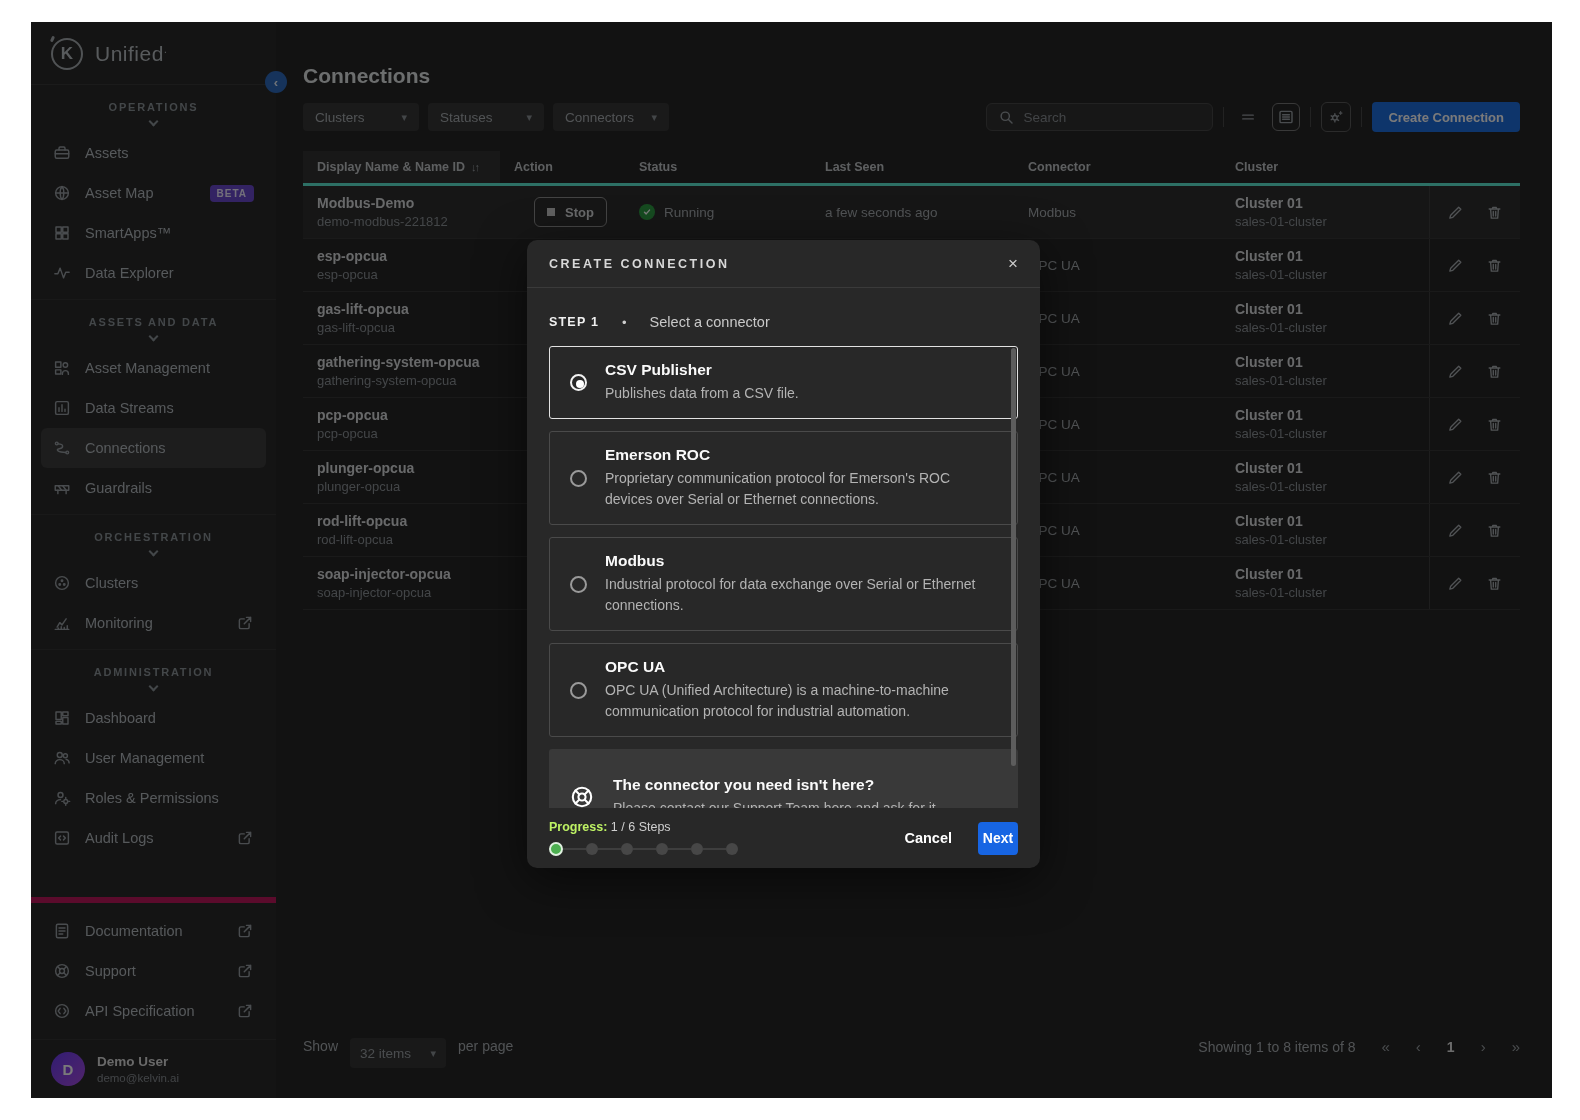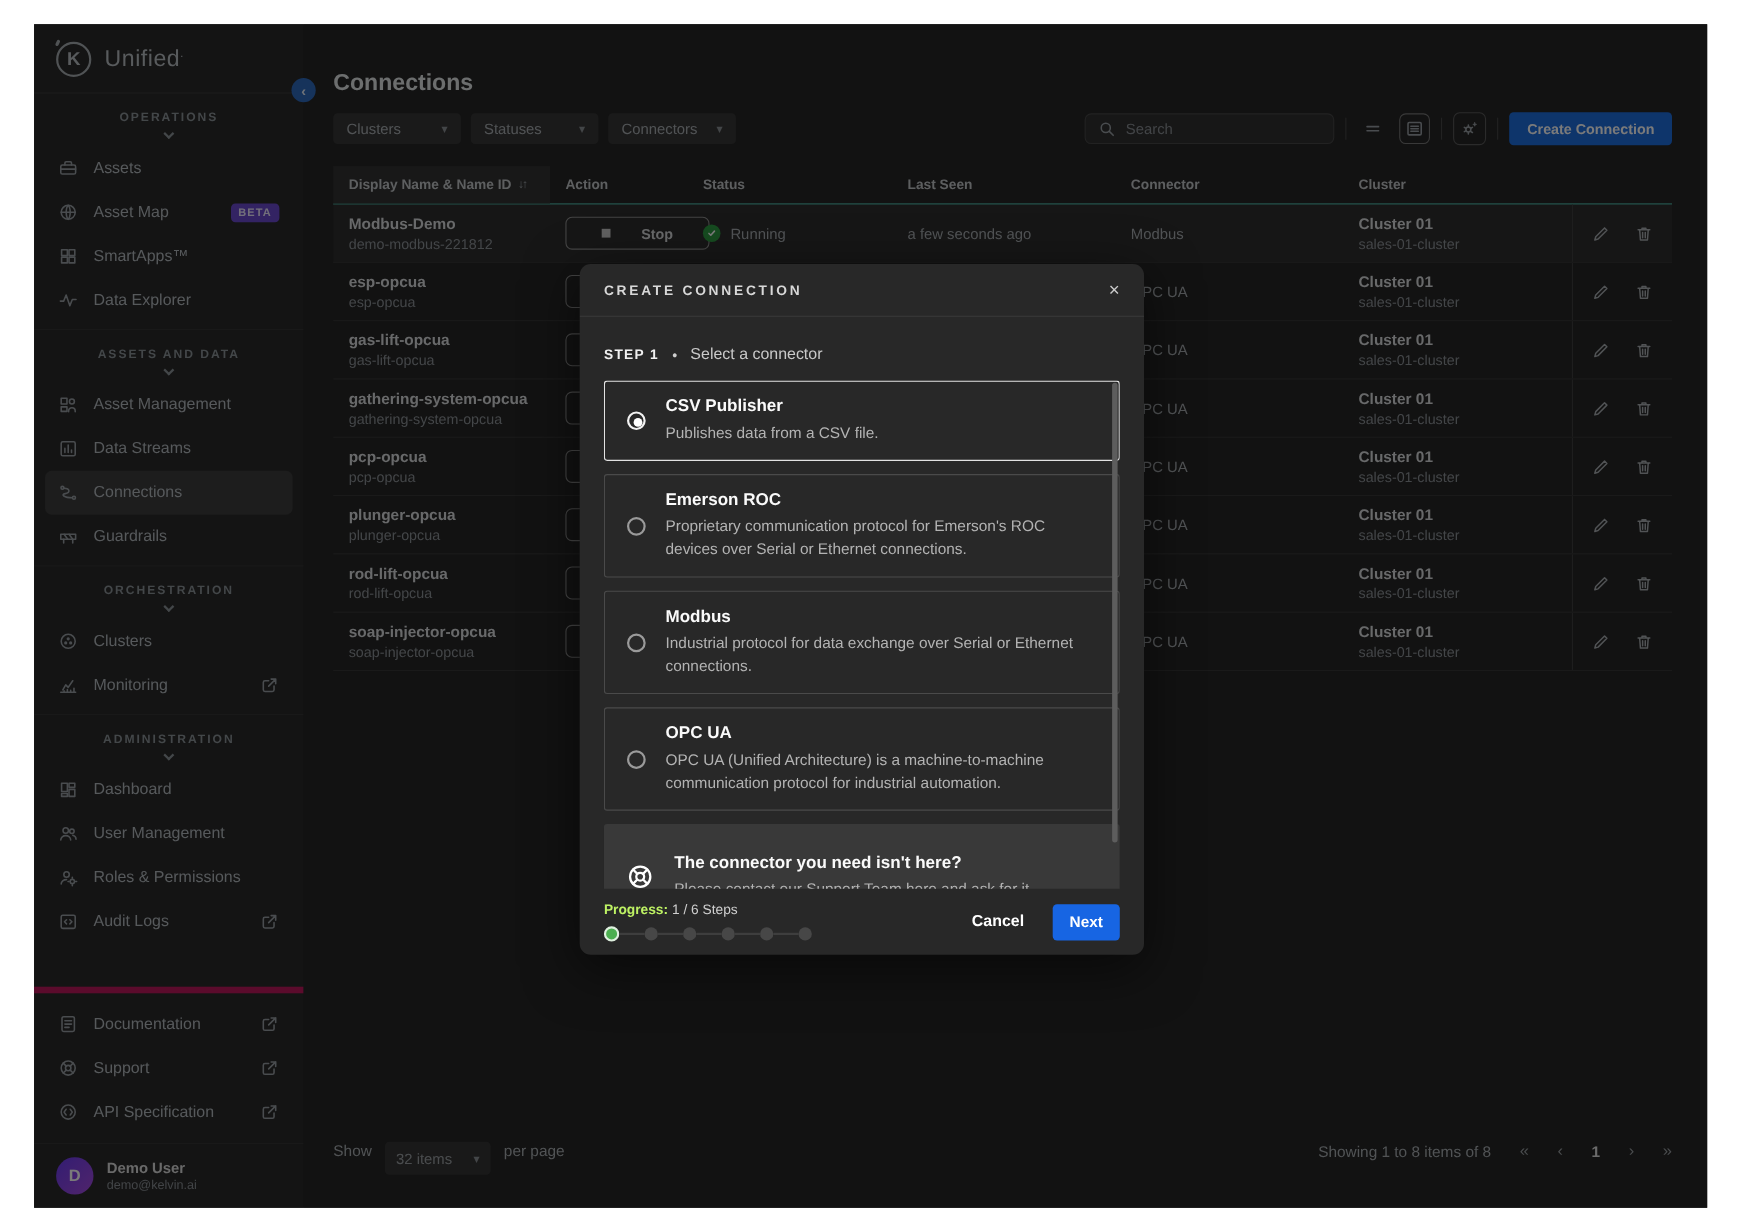--- a/index.html
+++ b/index.html
@@ -45,31 +45,31 @@
   .search-box input::placeholder { color:#8a8f94; }
   .vsep { width:1px; height:20px; background:#474747; }
   .view-btn { width:28px; height:28px; border-radius:6px; display:flex; align-items:center; justify-content:center; color:#9aa0a5; cursor:pointer; }
   .view-btn.sel { border:1px solid #787878; }
   .tool-btn { width:30px; height:30px; border:1px solid #5a5a5a; border-radius:6px; display:flex; align-items:center; justify-content:center; color:#aab0b5; cursor:pointer; }
   .create-btn { height:30px; padding:0 16px; background:#1f6fe0; border:none; border-radius:4px; color:#ffffff; font-size:13px; font-weight:bold; cursor:pointer; font-family:"Liberation Sans", sans-serif; }
 
   
   .table { margin:19px 32px 0 27px; }
   .trow { display:grid; grid-template-columns:197px 125px 186px 203px 207px 208px 1fr; align-items:center; border-bottom:1px solid #383838; }
-  .thead { height:35px; color:#c3c6c9; font-size:12.5px; font-weight:bold; border-bottom:1px solid #5eead4; }
+  .thead { height:35px; color:#c3c6c9; font-size:12.5px; font-weight:bold; border-bottom:3px solid #5eead4; }
   .thead > div { padding-left:14px; height:100%; display:flex; align-items:center; gap:6px; }
   .thead .hl { background:#333333; }
   .sort { font-size:11px; color:#9aa0a5; letter-spacing:-2px; }
   .drow { height:53px; }
   .drow.first { background:#2e2e2e; }
   .cell { padding-left:14px; }
   .c-primary { color:#d9dbdd; font-size:14px; font-weight:bold; }
   .c-sub { color:#8d9297; font-size:13px; margin-top:3px; }
   .c-plain { color:#a9aeb2; font-size:13.5px; }
-  .stop-btn { display:inline-flex; align-items:center; gap:28px; height:30px; padding:0 32px; background:transparent; border:1px solid #8f8f8f; border-radius:6px; color:#d9dbdd; font-size:13px; font-weight:bold; cursor:pointer; font-family:"Liberation Sans", sans-serif; }
+  .stop-btn { display:inline-flex; align-items:center; gap:10px; height:30px; padding:0 12px; background:transparent; border:1px solid #8f8f8f; border-radius:6px; color:#d9dbdd; font-size:13px; font-weight:bold; cursor:pointer; font-family:"Liberation Sans", sans-serif;margin-left:20px; }
   .sq { width:8px; height:8px; background:#c9c9c9; }
   .status { display:flex; align-items:center; gap:9px; }
   .ok-dot { width:16px; height:16px; border-radius:50%; background:#2f9e44; display:flex; align-items:center; justify-content:center; }
   .ok-dot svg { width:10px; height:10px; }
   .icons-cell { border-left:1px solid #404040; height:100%; display:flex; align-items:center; justify-content:center; gap:22px; color:#a9aeb2; }
   .row-ic { width:17px; height:17px; cursor:pointer; }
   .row-ic svg { width:17px; height:17px; }
 
   
   .foot { position:absolute; left:27px; right:32px; bottom:30px; display:flex; align-items:flex-start; color:#a9aeb2; font-size:14px; }
@@ -77,21 +77,21 @@
   .pager { margin-left:auto; display:flex; align-items:center; gap:26px; }
   .pg-btn { font-size:15px; color:#9ba0a4; cursor:pointer; }
   .pg-cur { color:#e0e0e0; font-weight:bold; font-size:14px; }
 
   
   .overlay { position:absolute; inset:0; background:rgba(0,0,0,0.52); z-index:10; }
   .modal { position:absolute; left:527px; top:240px; width:513px; height:628px; background:#282828; border-radius:10px; z-index:20; box-shadow:0 12px 48px rgba(0,0,0,0.55); overflow:hidden; }
   .m-head { height:48px; display:flex; align-items:center; justify-content:space-between; padding:0 22px; border-bottom:1px solid #3a3a3a; }
   .m-title { color:#d8d8d8; font-size:12.5px; font-weight:bold; letter-spacing:2.5px; }
   .m-close { color:#cccccc; font-size:17px; cursor:pointer; }
-  .m-step { display:flex; align-items:center; gap:12px; margin:26px 22px 16px 22px; }
+  .m-step { display:flex; align-items:center; gap:23px; margin:26px 22px 16px 22px; }
   .m-step .lbl { color:#f0f0f0; font-size:12.5px; font-weight:bold; letter-spacing:1.2px; }
   .m-step .dot { color:#cfcfcf; font-size:13px; }
   .m-step .desc { color:#c9c9c9; font-size:14.5px; }
   .opts { position:relative; margin:0 22px; height:462px; overflow:hidden; display:flex; flex-direction:column; gap:12px; }
   .opt { border:1px solid #4a4a4a; border-radius:3px; display:flex; align-items:center; gap:18px; padding:14px 20px; cursor:pointer; flex-shrink:0; }
   .opt.selected { border:1.5px solid #e2e2e2; }
   .radio { width:17px; height:17px; border:2px solid #9a9a9a; border-radius:50%; flex-shrink:0; position:relative; }
   .opt.selected .radio { border-color:#f2f2f2; }
   .radio.checked::after { content:""; position:absolute; left:3.5px; top:3.5px; width:8px; height:8px; background:#ffffff; border-radius:50%; }
   .opt-title { color:#fafafa; font-size:15.5px; font-weight:bold; }
@@ -103,21 +103,21 @@
   .m-foot { position:absolute; left:0; right:0; bottom:0; height:60px; display:flex; align-items:center; padding:0 22px; }
   .prog .p-lbl { font-size:12.5px; }
   .prog .p-lbl b { color:#bef264; }
   .prog .p-lbl span { color:#cfcfcf; }
   .dots { display:flex; align-items:center; margin-top:8px; }
   .pdot { width:12px; height:12px; border-radius:50%; background:#474747; }
   .pdot.done { background:#4caf50; border:2px solid #dff0df; width:14px; height:14px; }
   .pline { width:23px; height:2px; background:#3e3e3e; }
   .m-actions { margin-left:auto; display:flex; align-items:center; gap:26px; }
   .cancel-btn { background:none; border:none; color:#ffffff; font-size:14.5px; font-weight:bold; cursor:pointer; font-family:"Liberation Sans", sans-serif; }
-  .next-btn { width:61px; height:33px; background:#1765e3; border:none; border-radius:4px; color:#ffffff; font-size:14px; font-weight:bold; cursor:pointer; font-family:"Liberation Sans", sans-serif; }
+  .next-btn { width:40px; height:33px; background:#1765e3; border:none; border-radius:4px; color:#ffffff; font-size:14px; font-weight:bold; cursor:pointer; font-family:"Liberation Sans", sans-serif; }
 </style>
 </head>
 <body>
 
 <div class="app">
 
   <div class="sidebar">
     <div class="logo-row">
       <div class="logo-circle">K</div>
       <div class="logo-text"><span>Unified</span><sup>.</sup></div>

